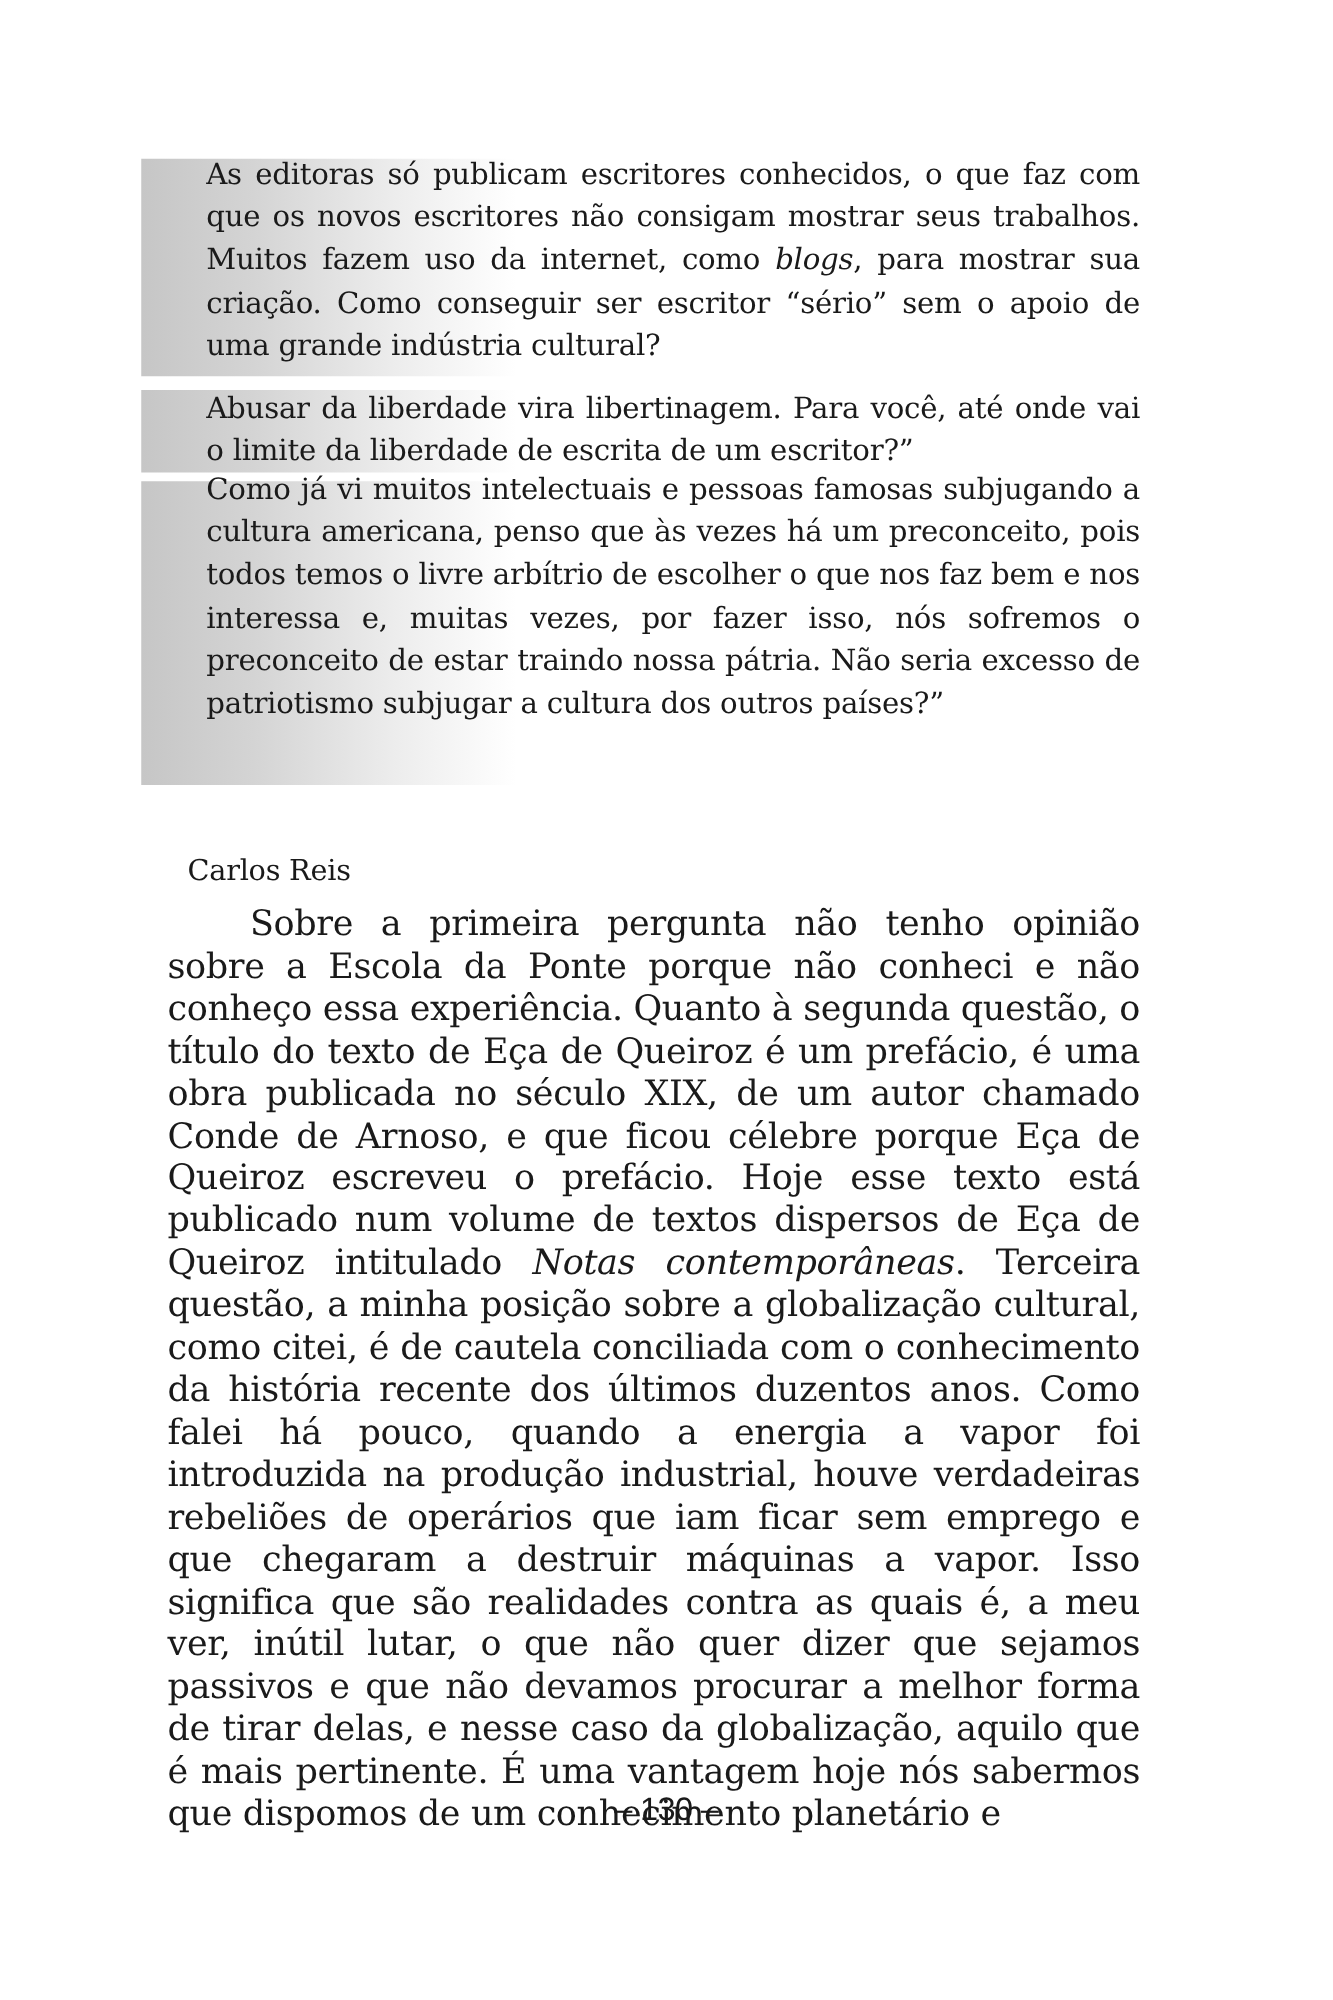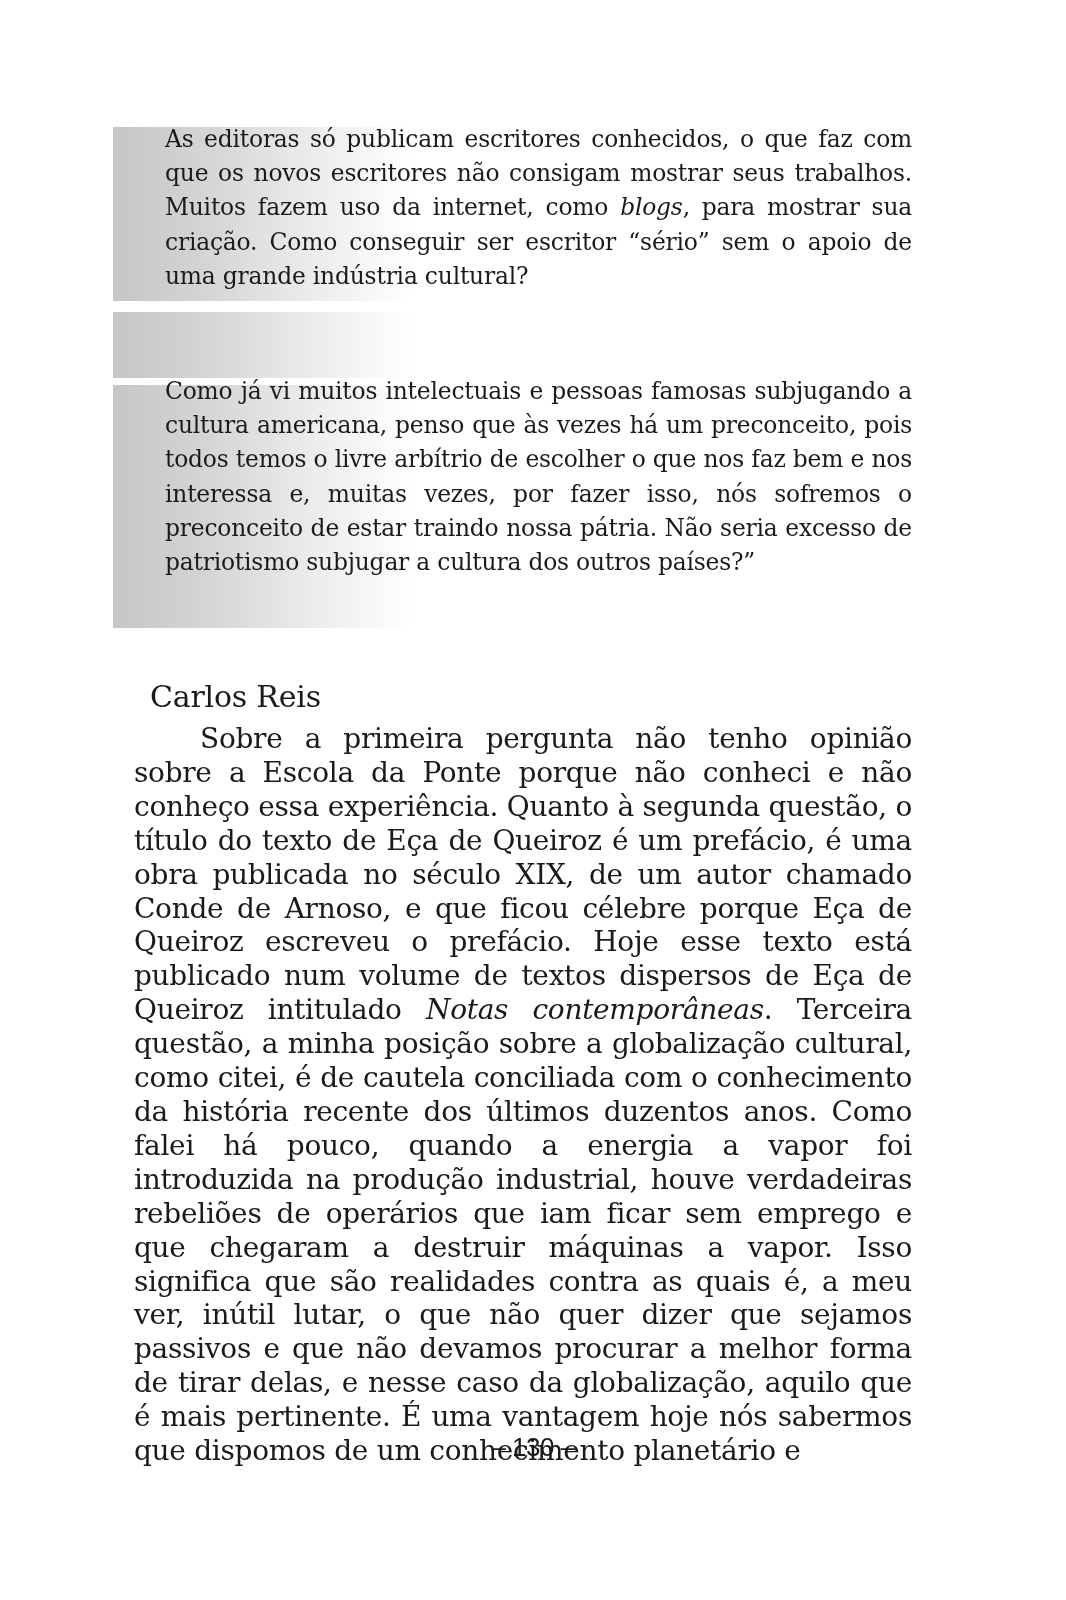--- a/index.html
+++ b/index.html
@@ -41,21 +41,21 @@
     #q1   { top: 122px; }
     #box2 { top: 312px; height: 66px; }
     #q2   { top: 309px; }
     #box3 { top: 385px; height: 243px; }
     #q3   { top: 374px; }
 
     .author {
       position: absolute;
       left: 150px;
       top: 680px;
-      font-size: 30px;
+      font-size: 23px;
       line-height: 34px;
       margin: 0;
       letter-spacing: -0.2px;
     }
     .body-text {
       position: absolute;
       left: 134px;
       top: 722px;
       width: 778px;
       font-size: 28px;
@@ -82,20 +82,23 @@
 <body>
 
 <div class="page">
 
   <div class="qbox" id="box1"></div>
   <p class="qtext" id="q1">
     <span>As editoras só publicam escritores conhecidos, o que faz com que os novos escritores não consigam mostrar seus trabalhos. Muitos fazem uso da internet, como </span><em>blogs</em><span>, para mostrar sua criação. Como conseguir ser escritor “sério” sem o apoio de uma grande indústria cultural?</span>
   </p>
 
   <div class="qbox" id="box2"></div>
+  <p class="qtext" id="q2">
+    <span>Abusar da liberdade vira libertinagem. Para você, até onde vai o limite da liberdade de escrita de um escritor?”</span>
+  </p>
 
   <div class="qbox" id="box3"></div>
   <p class="qtext" id="q3" lang="pt">
     <span>Como já vi muitos intelectuais e pessoas famosas subjugando a cultura americana, penso que às vezes há um preconceito, pois todos temos o livre arbítrio de escolher o que nos faz bem e nos interessa e, muitas vezes, por fazer isso, nós sofremos o preconceito de estar traindo nossa pátria. Não seria excesso de patriotismo subjugar a cultura dos outros países?”</span>
   </p>
 
   <p class="author">Carlos Reis</p>
 
   <p class="body-text" lang="pt">
     <span>Sobre a primeira pergunta não tenho opinião sobre a Escola da Ponte porque não conheci e não conheço essa experiência. Quanto à segunda questão, o título do texto de Eça de Queiroz é um prefácio, é uma obra publicada no século XIX, de um autor chamado Conde de Arnoso, e que ficou célebre porque Eça de Queiroz escreveu o prefácio. Hoje esse texto está publicado num volume de textos dispersos de Eça de Queiroz intitulado </span><em>Notas contemporâneas</em><span>. Terceira questão, a minha posição sobre a globalização cultural, como citei, é de cautela conciliada com o conhecimento da história recente dos últimos duzentos anos. Como falei há pouco, quando a energia a vapor foi introduzida na produção industrial, houve verdadeiras rebeliões de operários que iam ficar sem emprego e que chegaram a destruir máquinas a vapor. Isso significa que são realidades contra as quais é, a meu ver, inútil lutar, o que não quer dizer que sejamos passivos e que não devamos procurar a melhor forma de tirar delas, e nesse caso da globalização, aquilo que é mais pertinente. É uma vantagem hoje nós sabermos que dispomos de um conhecimento planetário e</span>

